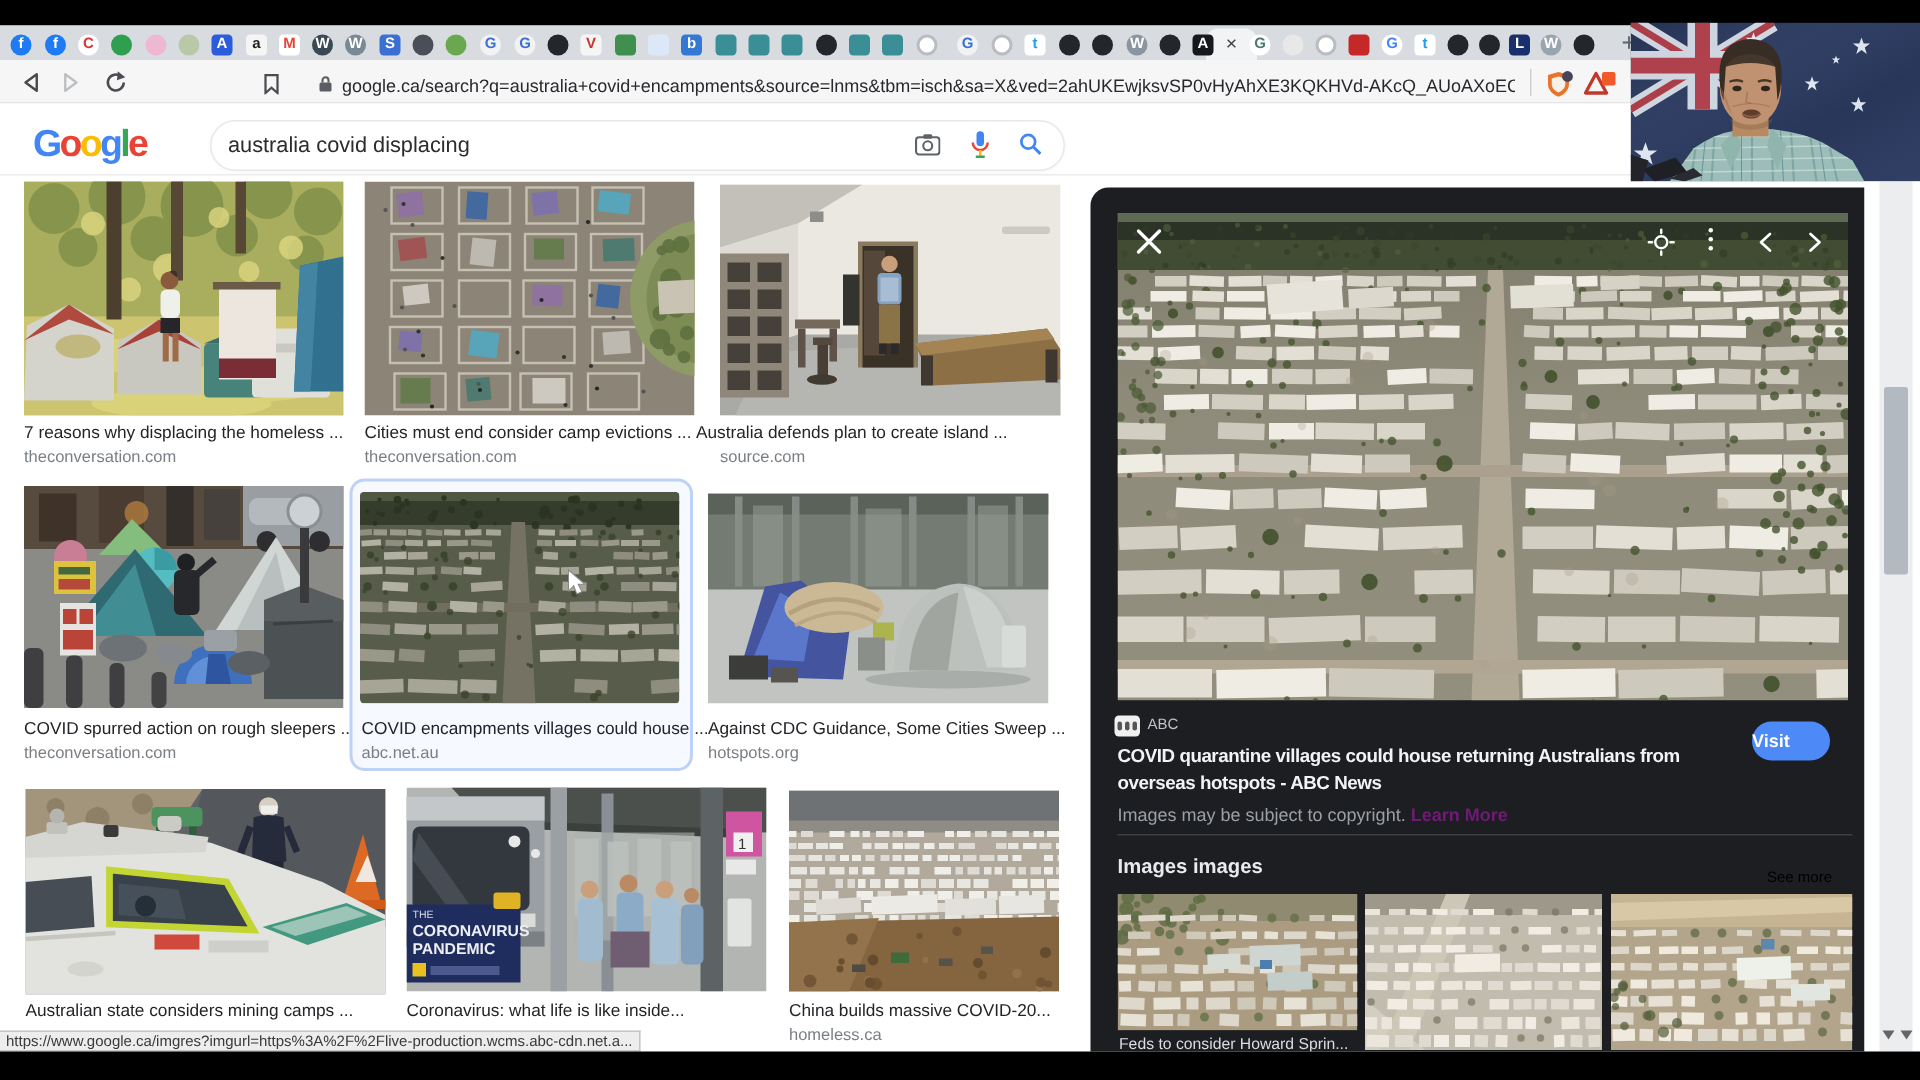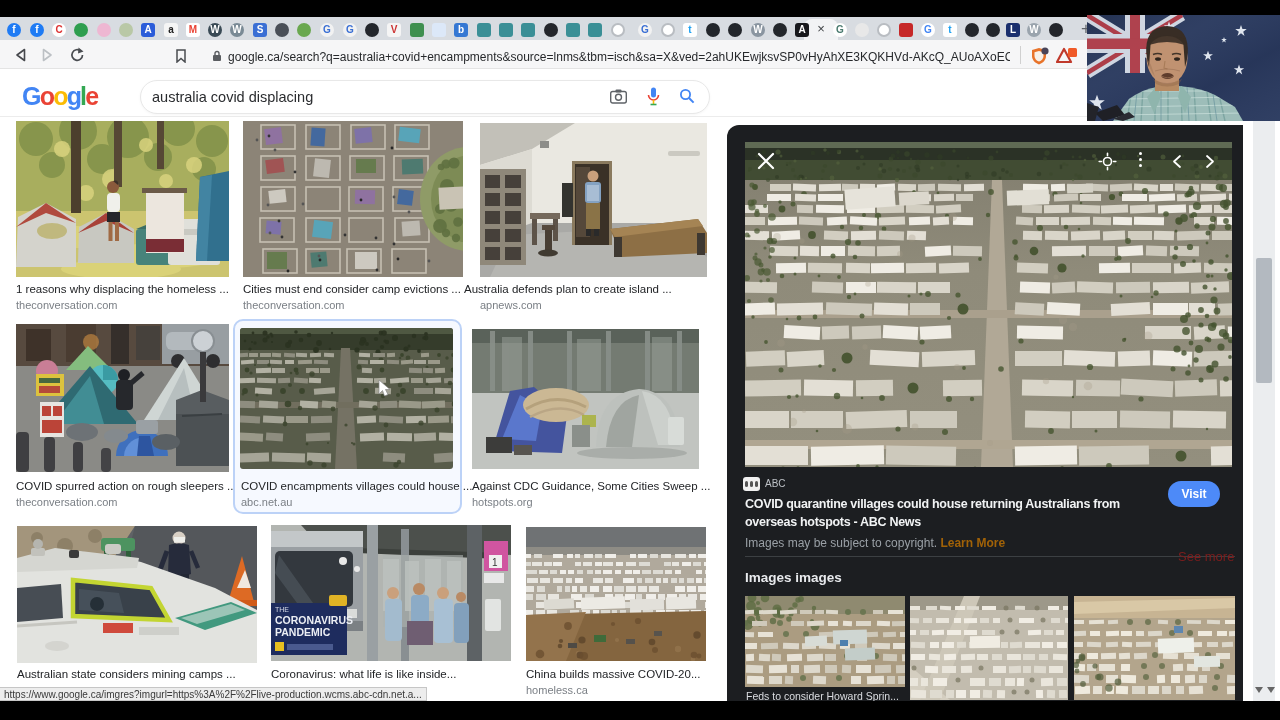--- a/index.html
+++ b/index.html
@@ -198,21 +198,21 @@
 <polygon points="180,140 184,56 213,50 213,140" fill="#31708e"></polygon>
 <polygon points="180,140 184,56 196,54 191,140" fill="#4284a2"></polygon>
 <circle cx="97" cy="66" r="6" fill="#8a5a3c"></circle>
 <path d="M97 60 q6 -2 5 4" fill="#3c3028"></path>
 <rect x="91" y="72" width="13" height="19" rx="4" fill="#f0f0eb"></rect>
 <rect x="91" y="91" width="13" height="10" fill="#26262a"></rect>
 <rect x="92.5" y="101" width="4" height="19" fill="#a06a44"></rect>
 <rect x="99" y="101" width="4" height="19" fill="#a06a44"></rect>
 <ellipse cx="36" cy="110" rx="15" ry="8" fill="#c0b87e"></ellipse>
 </svg></div>
-<div class="cap" style="left:16px;top:283px">1 reasons why displacing the homeless ...</div>
+<div class="cap" style="left:16px;top:283px">7 reasons why displacing the homeless ...</div>
 <div class="dom" style="left:16px;top:299px">theconversation.com</div>
 <div class="abs" style="left:243px;top:121px;width:220px;height:156px"><svg width="220" height="156" viewBox="0 0 220 156">
       <rect width="220" height="156" fill="#8c8477"></rect>
       <rect x="18" y="4" width="34" height="24" fill="none" stroke="#c6c0b2" stroke-width="1.6"></rect>
       <rect x="22" y="7" width="17" height="16" fill="#8f72a0" transform="rotate(-6.891763789067019 31 15)"></rect>
       <rect x="63" y="4" width="34" height="24" fill="none" stroke="#c6c0b2" stroke-width="1.6"></rect>
       <rect x="68" y="7" width="14" height="18" fill="#44699e" transform="rotate(3.8190040315033738 75 16)"></rect>
       <rect x="108" y="4" width="34" height="24" fill="none" stroke="#c6c0b2" stroke-width="1.6"></rect>
       <rect x="112" y="7" width="17" height="15" fill="#7e72a8" transform="rotate(-6.147043031595208 120 15)"></rect>
       <rect x="152" y="4" width="34" height="24" fill="none" stroke="#c6c0b2" stroke-width="1.6"></rect>
@@ -324,21 +324,21 @@
 <rect x="65" y="107" width="7" height="22" fill="#483e34"></rect>
 <ellipse cx="68" cy="130" rx="10" ry="3.5" fill="#403a31"></ellipse>
 <polygon points="130,106 218,96 227,110 227,130 142,134" fill="#8d6f45"></polygon>
 <polygon points="130,106 218,96 223,103 135,114" fill="#a58454"></polygon>
 <rect x="134" y="114" width="8" height="20" fill="#3e3831"></rect>
 <rect x="217" y="110" width="8" height="22" fill="#3e3831"></rect>
 <rect x="188" y="28" width="32" height="5" rx="2" fill="#cbc9c1"></rect>
 <rect x="60" y="18" width="9" height="7" fill="#8d8d89"></rect>
 </svg></div>
 <div class="cap" style="left:464px;top:283px">Australia defends plan to create island ...</div>
-<div class="dom" style="left:480px;top:299px">apnews.com</div>
+<div class="dom" style="left:480px;top:299px">source.com</div>
 
 <div class="abs" style="left:16px;top:324px;width:213px;height:148px"><svg width="213" height="148" viewBox="0 0 213 148">
 <rect width="213" height="148" fill="#8a8a86"></rect>
 <rect x="0" y="0" width="213" height="42" fill="#574a3f"></rect>
 <rect x="10" y="5" width="25" height="32" fill="#3e3229"></rect>
 <rect x="50" y="0" width="30" height="38" fill="#4a3c31"></rect>
 <circle cx="75" cy="18" r="8" fill="#bd8340" opacity="0.7"></circle>
 <rect x="95" y="0" width="18" height="40" fill="#352f2b"></rect>
 <rect x="120" y="2" width="24" height="34" fill="#46413c"></rect>
 <rect x="146" y="0" width="67" height="40" fill="#989ea2"></rect>
@@ -1399,25 +1399,25 @@
 </svg>
 
 <div class="abs" style="left:743px;top:477px;width:17px;height:14px;background:#f0f0f0;border-radius:3px"></div>
 <div class="abs" style="left:745px;top:481px;width:13px;height:6px;display:flex;justify-content:space-between">
  <div style="width:3px;height:6px;border-radius:2px;background:#555"></div>
     <div style="width:3px;height:6px;border-radius:2px;background:#555"></div>
     <div style="width:3px;height:6px;border-radius:2px;background:#555"></div>
   </div>
 <div class="abs" style="left:765px;top:478px;font-size:10px;color:#bdc1c6">ABC</div>
 <div class="abs" style="left:745px;top:496px;width:440px;font-size:12.5px;font-weight:bold;color:#f1f3f4;line-height:17.5px;letter-spacing:-0.3px">COVID quarantine villages could house returning Australians from<br>overseas hotspots - ABC News</div>
-<div class="abs" style="left:745px;top:536px;font-size:12px;color:#9aa0a6">Images may be subject to copyright. <span style="color:#a16207;font-weight:bold">Learn More</span></div>
-<div class="abs" style="left:1168px;top:481px;width:52px;height:26px;background:#4d8af8;border-radius:13px;text-align:center;line-height:26px;font-size:12px;font-weight:bold;color:#fff">Visit</div>
+<div class="abs" style="left:745px;top:536px;font-size:12px;color:#9aa0a6">Images may be subject to copyright. <span style="color:#701a75;font-weight:bold">Learn More</span></div>
+<div class="abs" style="left:1168px;top:481px;width:52px;height:26px;background:#4d8af8;border-radius:13px;text-align:left;line-height:26px;font-size:12px;font-weight:bold;color:#fff">Visit</div>
 <div class="abs" style="left:745px;top:556px;width:490px;height:1px;background:#3c4043"></div>
 <div class="abs" style="left:745px;top:570px;font-size:13.5px;font-weight:bold;color:#e8eaed">Images images</div>
-<div class="abs" style="left:1178px;top:549px;font-size:13px;color:#7f1d1d">See more</div>
+<div class="abs" style="left:1178px;top:580px;font-size:10px;color:#000000">See more</div>
 <div class="abs" style="left:745px;top:596px;width:160px;height:91px;overflow:hidden"><svg width="160" height="91" viewBox="0 0 160 91">
       <rect width="160" height="91" fill="#ab9c81"></rect>
       <rect x="0" y="0" width="160" height="18" fill="#8f8a70"></rect>
       <circle cx="32" cy="17" r="4.8" fill="#5d6b42" opacity="0.8"></circle>
       <circle cx="33" cy="15" r="3.8" fill="#5d6b42" opacity="0.8"></circle>
       <circle cx="13" cy="15" r="3.9" fill="#5d6b42" opacity="0.8"></circle>
       <circle cx="56" cy="3" r="2.9" fill="#5d6b42" opacity="0.8"></circle>
       <circle cx="6" cy="24" r="4.1" fill="#5d6b42" opacity="0.8"></circle>
       <circle cx="3" cy="29" r="4.9" fill="#5d6b42" opacity="0.8"></circle>
       <circle cx="46" cy="18" r="2.5" fill="#5d6b42" opacity="0.8"></circle>

